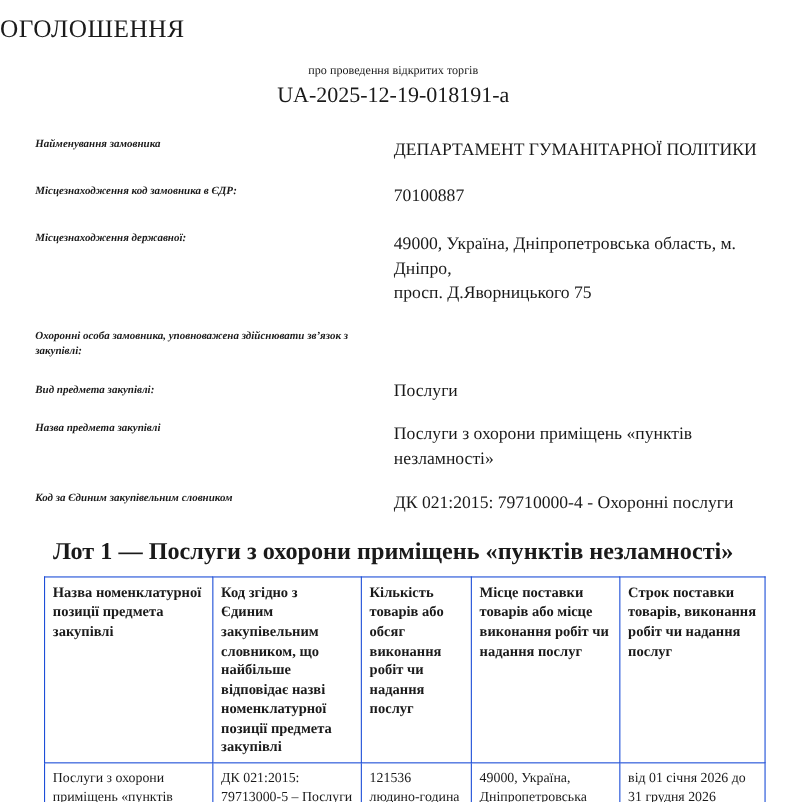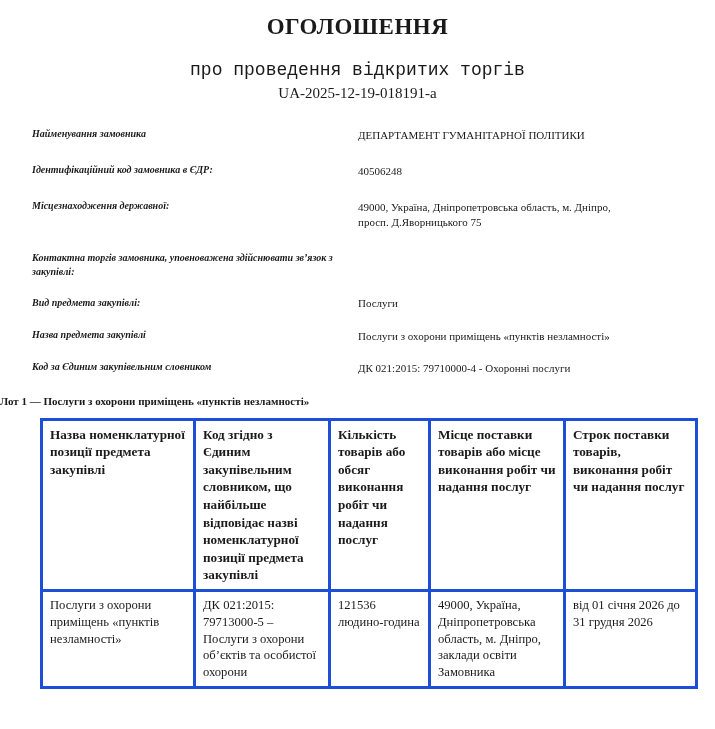--- a/index.html
+++ b/index.html
@@ -14,37 +14,36 @@
   }
   .page {
     position: relative;
     width: 715px;
     height: 729px;
     padding: 0;
   }
 
   
   .doc-title {
-    text-align: center;
+    text-align: left;
     font-size: 23px;
-    font-weight: bold;
+    font-weight: normal;
     letter-spacing: 0.5px;
     margin: 13px 0 16px 0;
     line-height: 1.2;
   }
   .doc-subtitle {
     text-align: center;
-    font-size: 18px;
+    font-size: 11px;
     margin-top: 10px;
     line-height: 1.45;
-    font-family: Liberation Mono, monospace;
   }
   .doc-id {
     text-align: center;
-    font-size: 15px;
+    font-size: 20px;
     line-height: 1.45;
   }
 
   
   .fields {
     margin-top: 23px;
     padding: 0 22px 0 32px;
   }
   .field-row {
     display: flex;
@@ -54,55 +53,55 @@
   .field-label {
     flex: 0 0 326px;
     font-size: 10px;
     font-weight: bold;
     line-height: 1.42;
     padding-right: 8px;
     font-style: italic;
   }
   .field-value {
     flex: 1 1 auto;
-    font-size: 11px;
+    font-size: 16px;
     line-height: 1.42;
     padding-top: 1px;
   }
   .field-value .ln { display: block; }
 
   
   .field-row.r1 { margin-bottom: 19px; }
   .field-row.r2 { margin-bottom: 20px; }
   .field-row.r3 { margin-bottom: 19px; }
   .field-row.r4 { margin-bottom: 20px; }
   .field-row.r5 { margin-bottom: 16px; }
   .field-row.r6 { margin-bottom: 16px; align-items: center; }
   .field-row.r7 { margin-bottom: 16px; margin-top: 12px; }
   .field-row.r8 { margin-bottom: 0px; }
 
   
   .lot-heading {
-    text-align: left;
-    font-size: 11px;
+    text-align: center;
+    font-size: 22px;
     font-weight: bold;
     margin: 18px 0 9px 0;
     line-height: 1.25;
   }
 
   
   .lot-table-wrap { padding: 0 20px 0 40px; }
   table.lot-table {
     width: 655px;
     border-collapse: collapse;
     table-layout: fixed;
   }
   table.lot-table th,
   table.lot-table td {
-    border: 3px solid #1d4ed8;
+    border: 1px solid #1d4ed8;
     vertical-align: top;
     padding: 5px 7px 5px 7px;
     text-align: left;
   }
   table.lot-table th {
     font-size: 13.2px;
     font-weight: bold;
     line-height: 1.33;
   }
   table.lot-table td {
@@ -132,37 +131,37 @@
 
     <div class="field-row r1">
       <div class="field-label">Найменування замовника</div>
       <div class="field-value">
         <span class="ln">ДЕПАРТАМЕНТ ГУМАНІТАРНОЇ ПОЛІТИКИ</span>
       </div>
     </div>
 
 
     <div class="field-row r3">
-      <div class="field-label">Ідентифікаційний код замовника в ЄДР:</div>
-      <div class="field-value">
-        <span class="ln">40506248</span>
+      <div class="field-label">Місцезнаходження код замовника в ЄДР:</div>
+      <div class="field-value">
+        <span class="ln">70100887</span>
       </div>
     </div>
 
     <div class="field-row r4">
       <div class="field-label">Місцезнаходження державної:</div>
       <div class="field-value">
         <span class="ln">49000, Україна, Дніпропетровська область, м. Дніпро,</span>
         <span class="ln">просп. Д.Яворницького 75</span>
       </div>
     </div>
 
     <div class="field-row r5">
       <div class="field-label">
-        <span class="ln">Контактна торгів замовника,</span>
+        <span class="ln">Охоронні особа замовника,</span>
         <span class="ln">уповноважена здійснювати зв’язок з</span>
         <span class="ln">закупівлі:</span>
       </div>
     </div>
 
     <div class="field-row r6">
       <div class="field-label">Вид предмета закупівлі:</div>
       <div class="field-value">
         <span class="ln">Послуги</span>
       </div>

